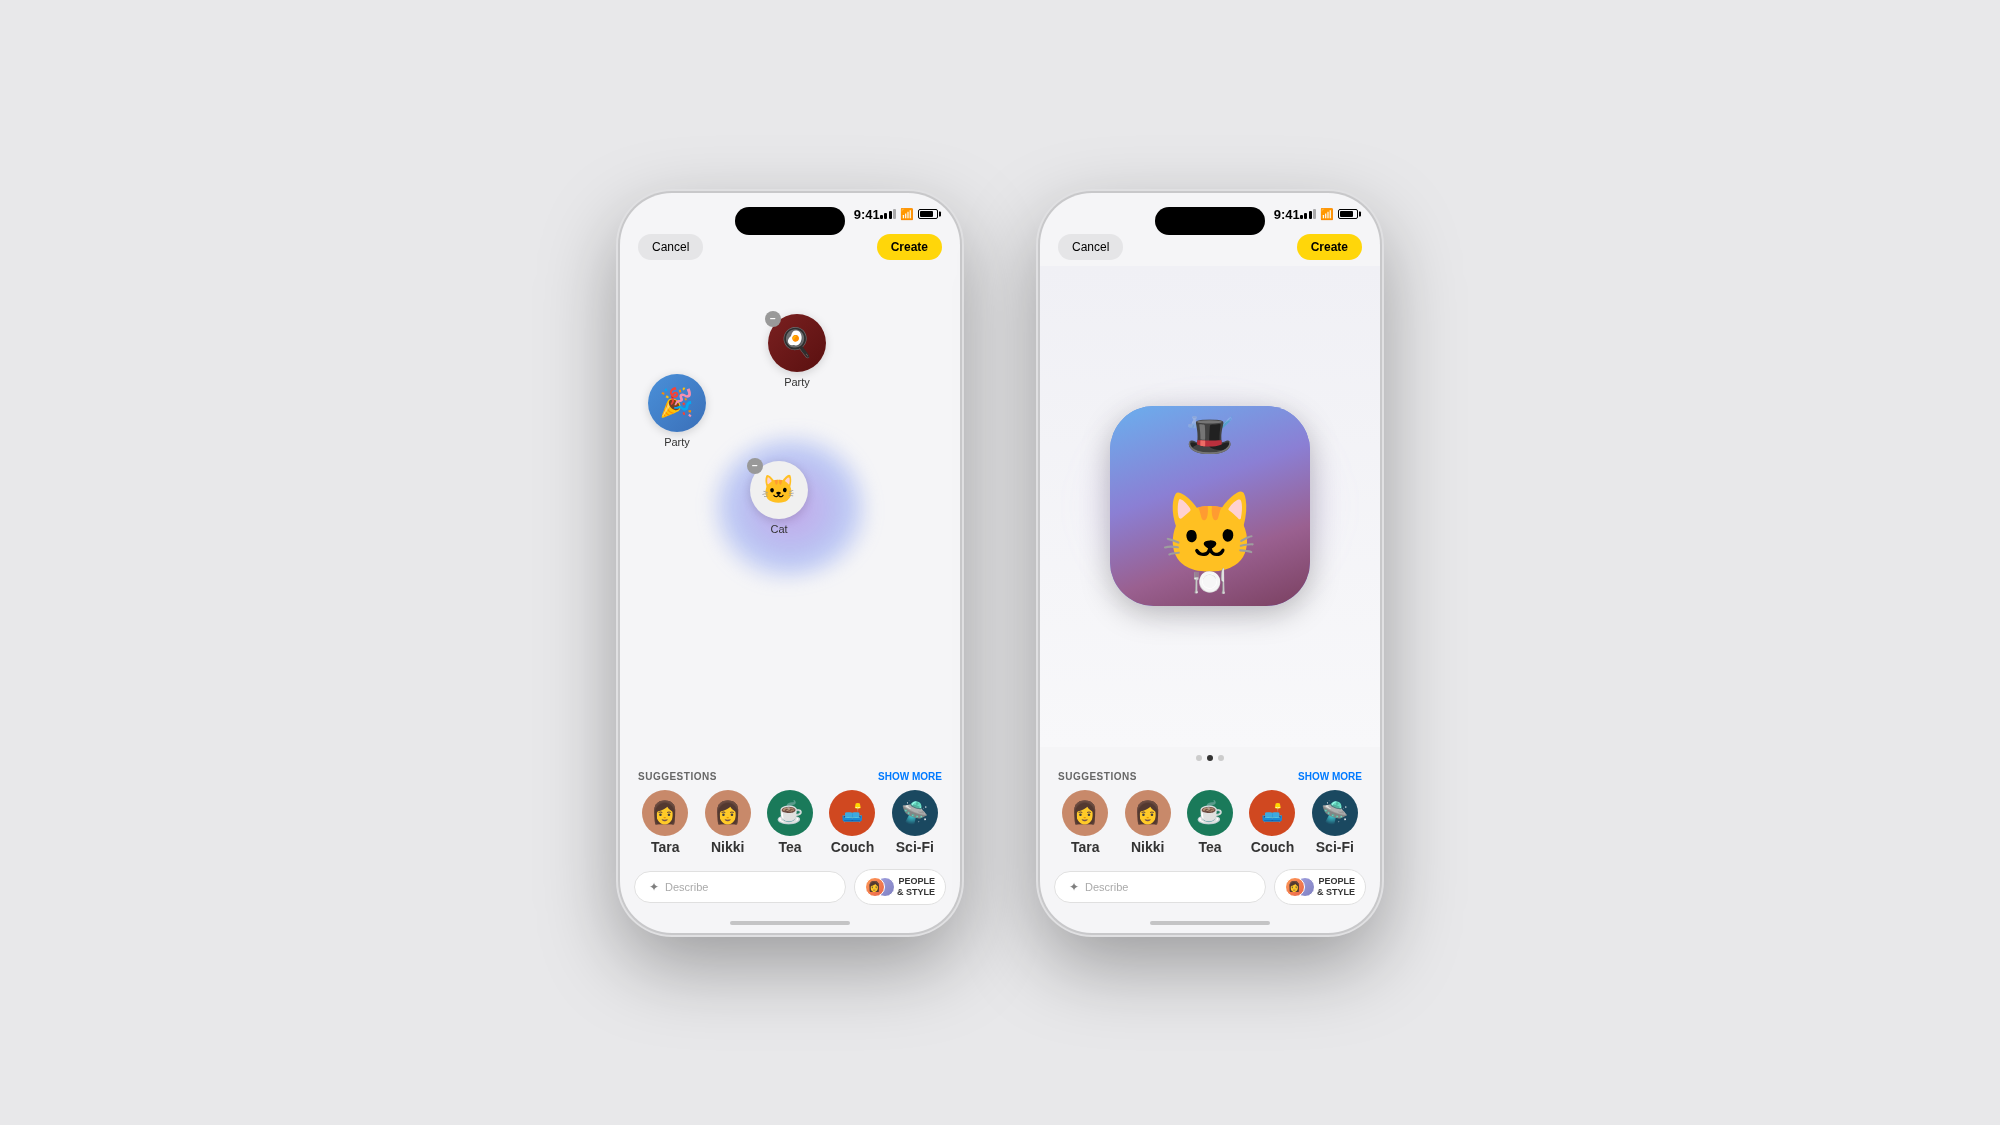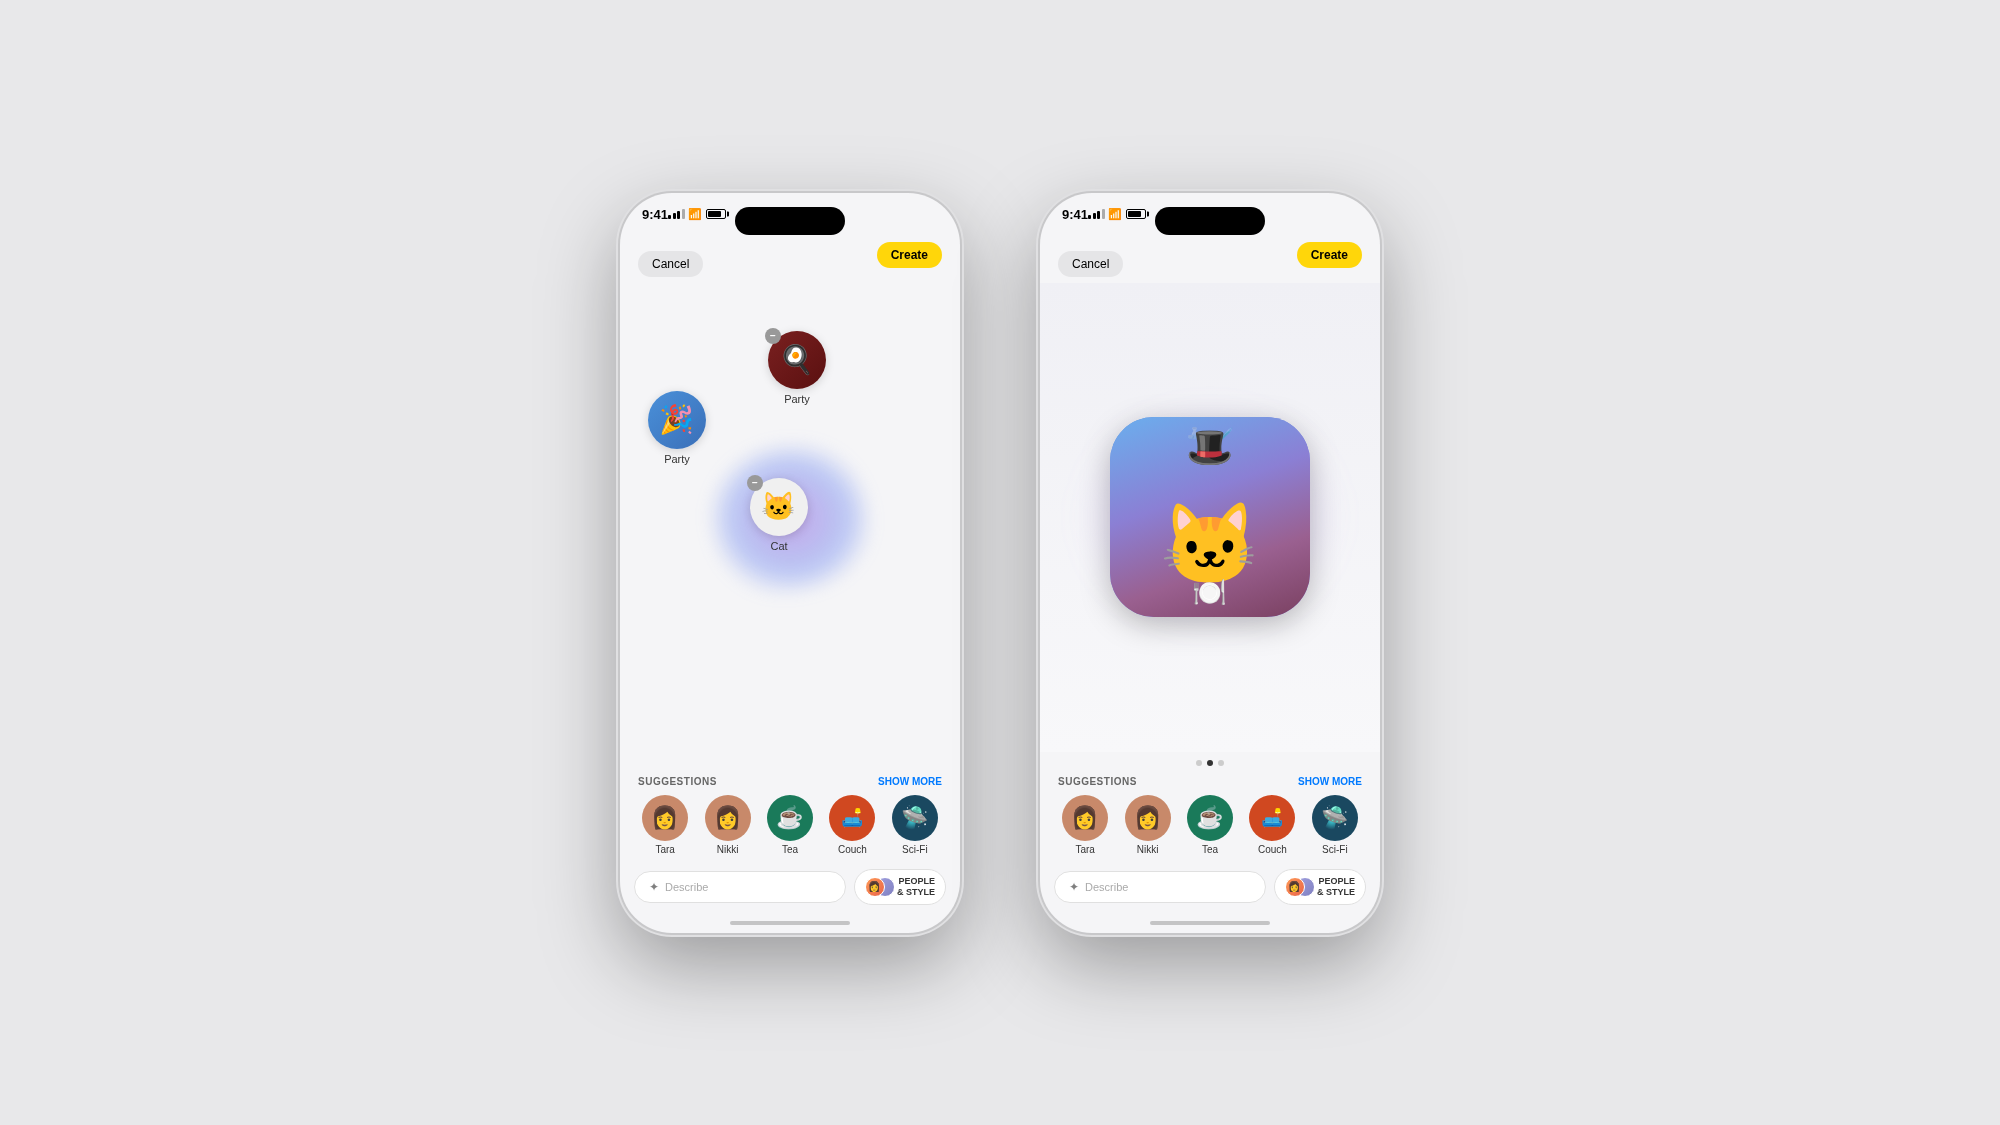--- a/index.html
+++ b/index.html
@@ -40,21 +40,21 @@
       width: 110px;
       height: 28px;
       background: #000;
       border-radius: 20px;
       z-index: 10;
     }
 
     
     .status-bar {
       display: flex;
-      justify-content: flex-start;
+      justify-content: flex-end;
       align-items: center;
       padding: 14px 22px 4px;
       font-size: 11px;
       font-weight: 600;
       color: #000;
       flex-shrink: 0;
     }
     .status-time { font-size: 13px; font-weight: 700; }
     .status-icons { display: flex; align-items: center; gap: 4px; }
     .signal-bars { display: flex; gap: 1.5px; align-items: flex-end; }
@@ -97,21 +97,20 @@
 
     .btn-cancel {
       background: #e5e5e7;
       border: none;
       border-radius: 14px;
       padding: 6px 14px;
       font-size: 12px;
       font-weight: 500;
       color: #000;
       cursor: pointer;
-      margin-top: 17px;
     }
 
     .btn-create {
       background: #ffd60a;
       border: none;
       border-radius: 14px;
       padding: 6px 14px;
       font-size: 12px;
       font-weight: 600;
       color: #000;
@@ -226,23 +225,24 @@
     .suggestion-item {
       display: flex;
       flex-direction: column;
       align-items: center;
       cursor: pointer;
       flex: 1;
     }
 
     .suggestion-label {
       margin-top: 3px;
-      font-size: 10px;
+      font-size: 14px;
       color: #333;
       text-align: center;
+      font-weight: bold;
     }
 
     
     .bottom-bar {
       display: flex;
       align-items: center;
       gap: 8px;
       padding: 6px 14px 12px;
       flex-shrink: 0;
     }

